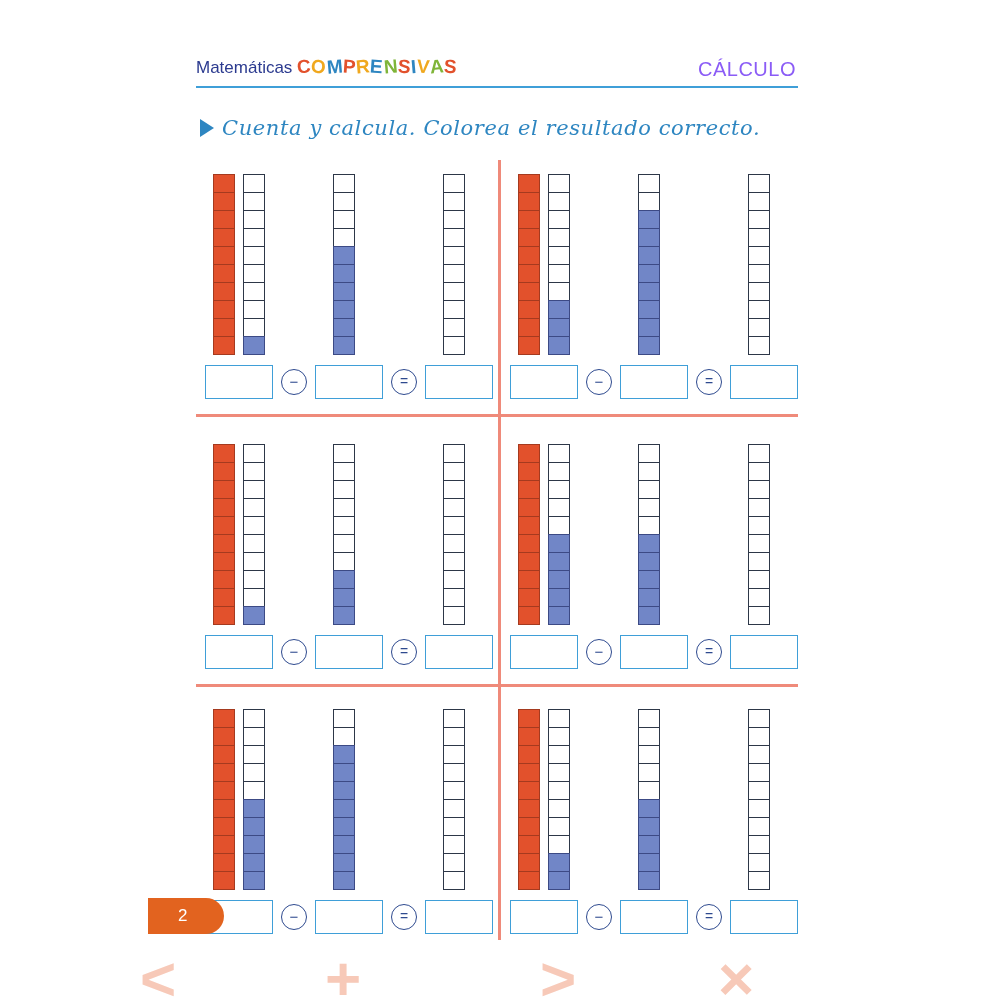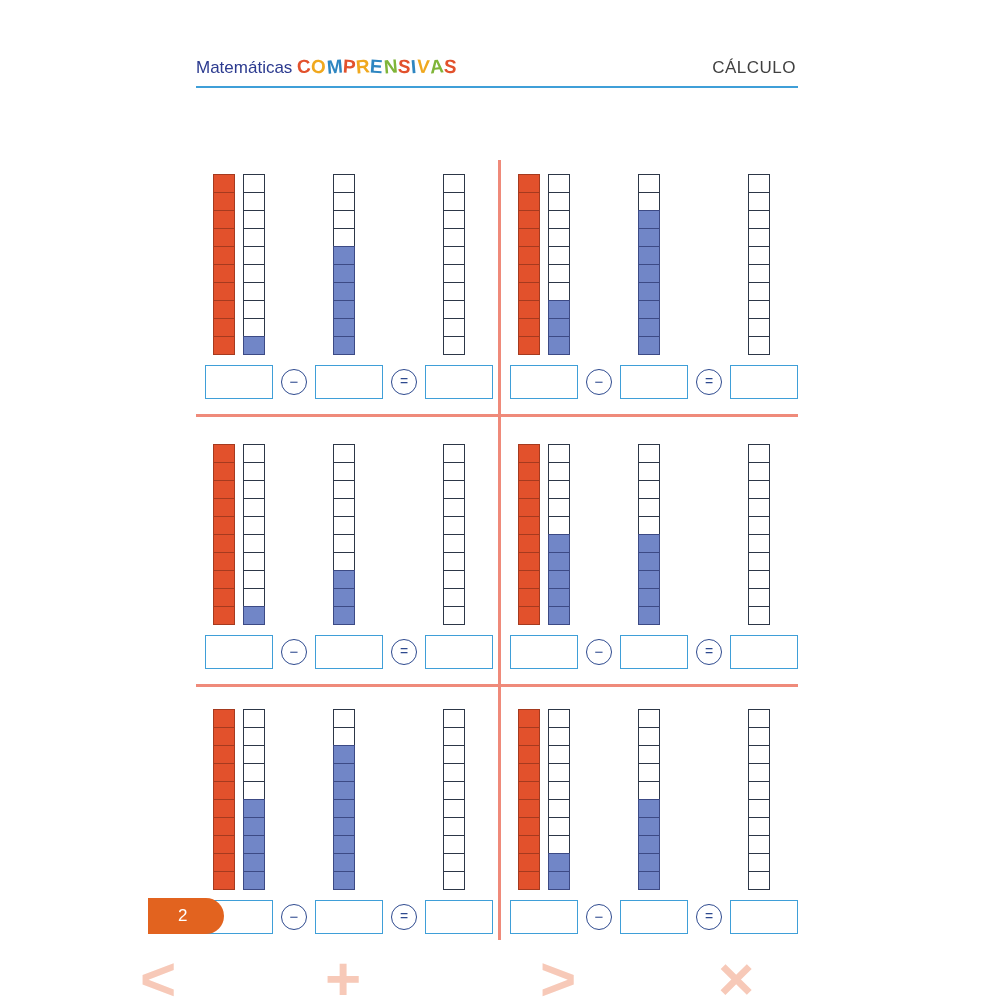--- a/index.html
+++ b/index.html
@@ -42,22 +42,22 @@
   .brand .word2 {
     font-weight: bold;
     font-size: 19px;
     letter-spacing: 0.5px;
   }
   .brand .word2 span { display: inline-block; }
   .section-title {
     position: absolute;
     right: 0;
     top: 2px;
-    font-size: 17px;
-    color: #404040;
+    font-size: 20px;
+    color: #8b5cf6;
     letter-spacing: 0.5px;
     font-family: "Liberation Sans", sans-serif;
   }
   .header-rule {
     position: absolute;
     left: 196px;
     top: 86px;
     width: 602px;
     height: 2px;
     background: #3f9fd8;
@@ -184,20 +184,24 @@
 
   <div class="header">
     <div class="brand">
       <span>Matemáticas</span>
       <span class="word2" id="brandWord2"><span style="color: rgb(226, 81, 44); transform: rotate(-5deg);">C</span><span style="color: rgb(240, 168, 30); transform: rotate(4deg);">O</span><span style="color: rgb(46, 134, 193); transform: rotate(-5deg);">M</span><span style="color: rgb(226, 81, 44); transform: rotate(4deg);">P</span><span style="color: rgb(240, 168, 30); transform: rotate(-5deg);">R</span><span style="color: rgb(46, 134, 193); transform: rotate(4deg);">E</span><span style="color: rgb(127, 181, 57); transform: rotate(-5deg);">N</span><span style="color: rgb(226, 81, 44); transform: rotate(4deg);">S</span><span style="color: rgb(46, 134, 193); transform: rotate(-5deg);">I</span><span style="color: rgb(240, 168, 30); transform: rotate(4deg);">V</span><span style="color: rgb(127, 181, 57); transform: rotate(-5deg);">A</span><span style="color: rgb(226, 81, 44); transform: rotate(4deg);">S</span></span>
     </div>
     <div class="section-title">CÁLCULO</div>
   </div>
   <div class="header-rule"></div>
 
+  <div class="instruction-row">
+    <div class="tri"></div>
+    <div class="instruction-text">Cuenta y calcula. Colorea el resultado correcto.</div>
+  </div>
 
   <div class="sep sep-v" style="left:498px; top:160px; height:780px;"></div>
   <div class="sep sep-h" style="left:196px; top:414px; width:602px;"></div>
   <div class="sep sep-h" style="left:196px; top:684px; width:602px;"></div>
 
   <div id="exercises">
       <div class="exercise" style="left: 205px; top: 165px; width: 290px; height: 230px;">
         <div class="bars" style="width: 290px;">
           <div class="barcol" style="left: 8px;">
             <div class="cell red"></div>

